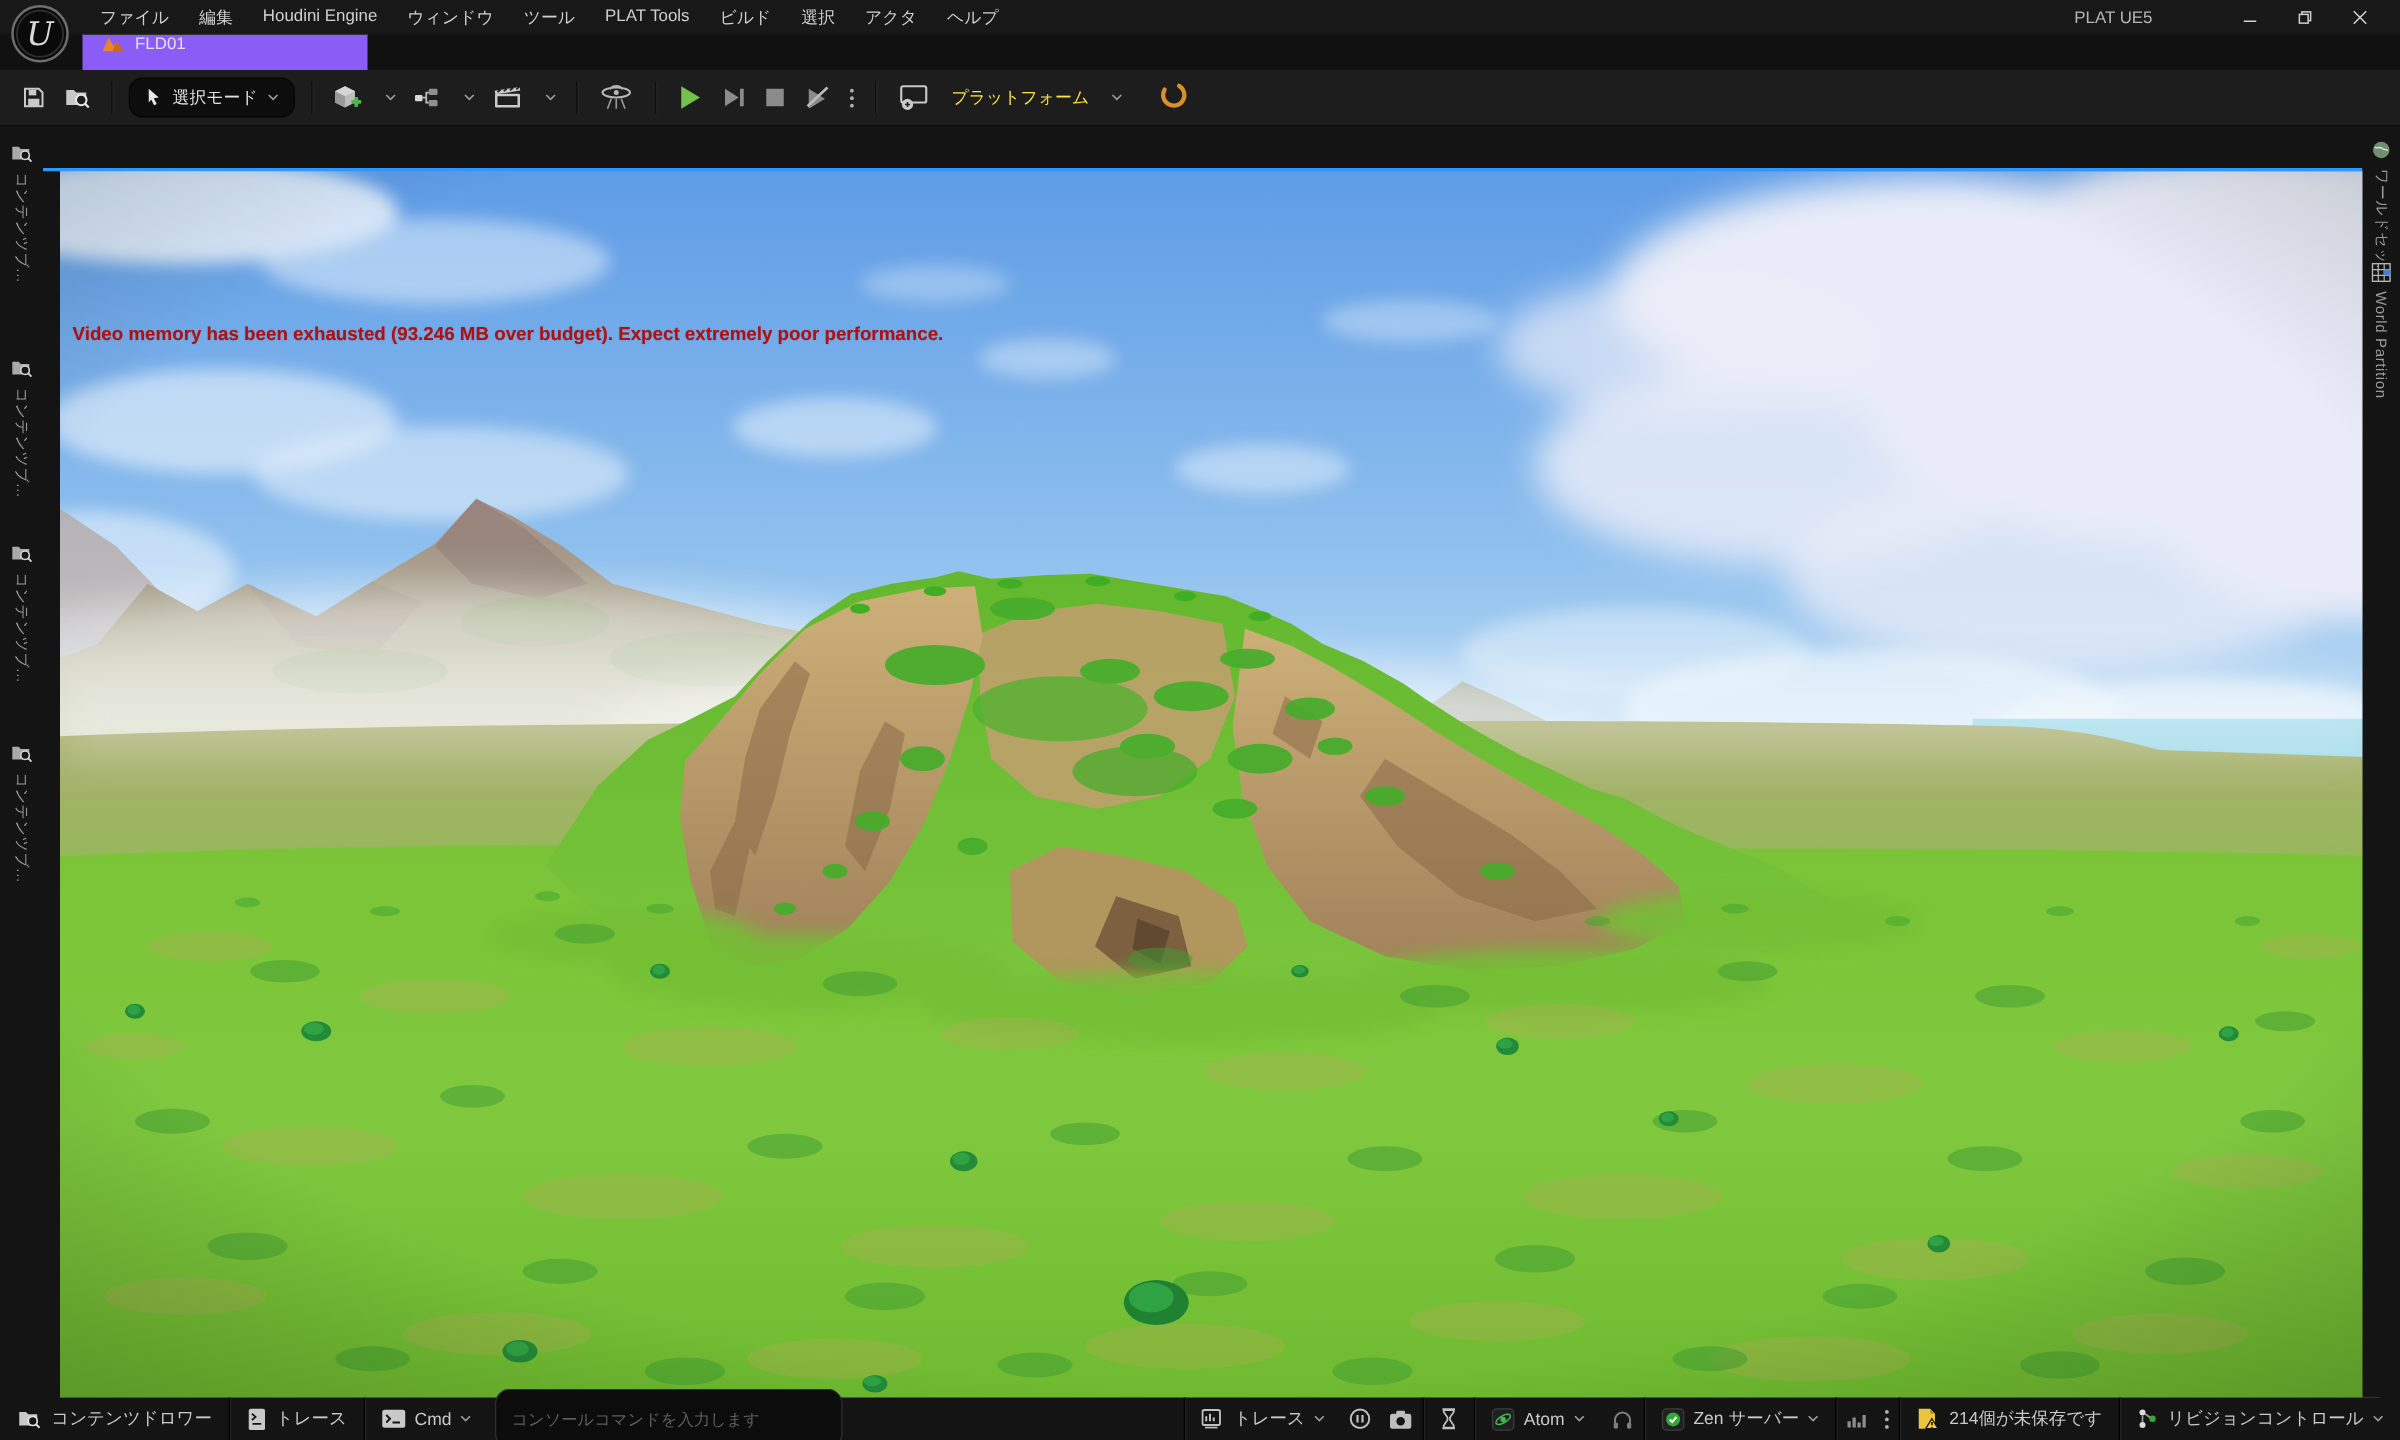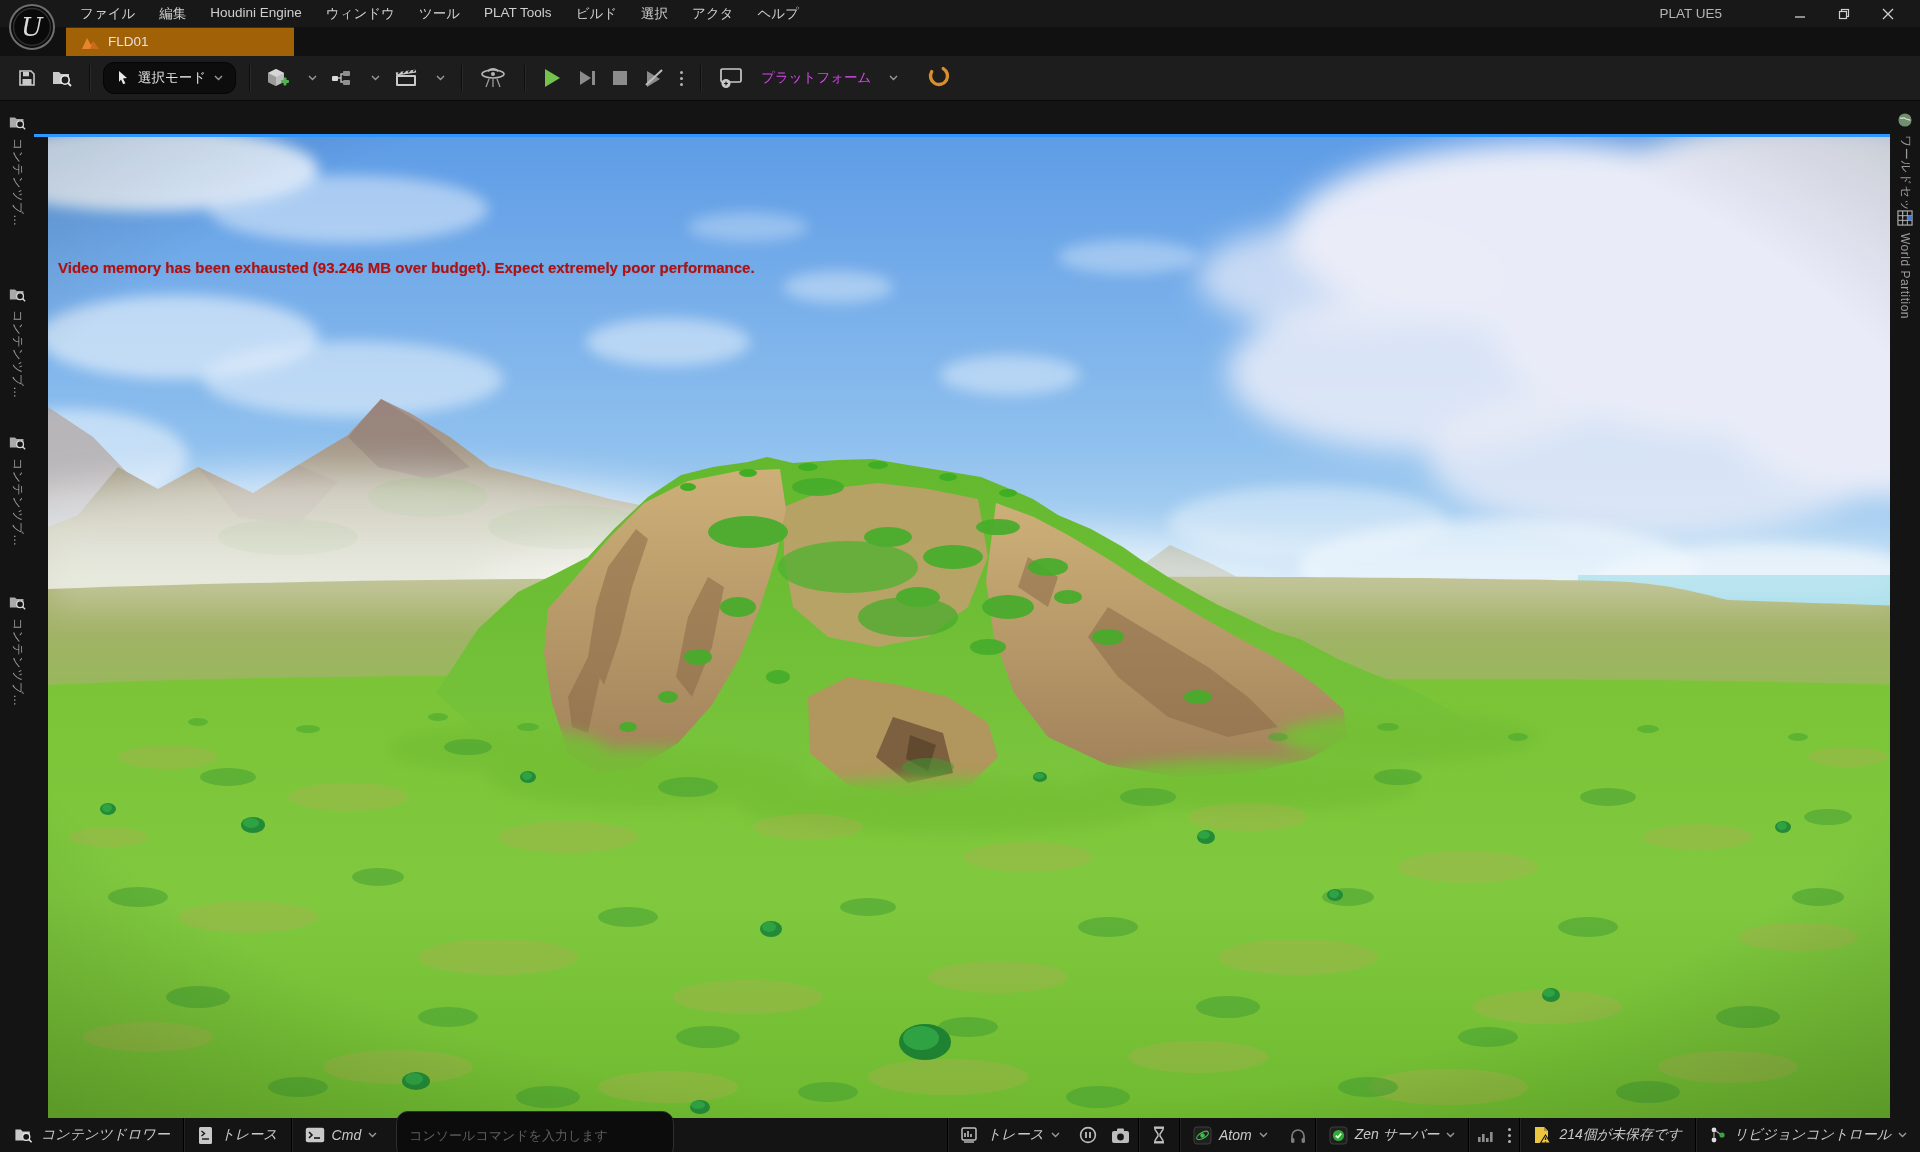--- a/index.html
+++ b/index.html
@@ -15,27 +15,27 @@
   .titlebar{top:0;height:27px;background:#181818;z-index:30;}
   .menu{display:flex;margin-left:68px;}
   .menu-item{padding:5px 12px;font-size:13.5px;color:#cfcfcf;white-space:nowrap;cursor:default;}
   .win-title{position:absolute;right:198px;top:6px;font-size:13.5px;color:#b5b5b5;}
   .win-controls{position:absolute;right:10px;top:0;height:27px;display:flex;align-items:center;gap:0;}
   .win-btn{width:44px;height:27px;display:flex;align-items:center;justify-content:center;color:#cfcfcf;}
   .logo{position:absolute;left:8px;top:3px;width:48px;height:48px;z-index:40;}
 
   
   .tabbar{top:27px;height:29px;background:#111111;z-index:25;}
-  .tab{position:absolute;left:66px;top:0;height:29px;width:212px;background:#a16207;
-       display:flex;align-items:center;gap:9px;padding-left:16px;font-size:13.5px;color:#e2e2e2;
+  .tab{position:absolute;left:66px;top:0;height:29px;width:212px;background:#8b5cf6;
+       display:flex;align-items:flex-start;gap:9px;padding-left:16px;font-size:13.5px;color:#e2e2e2;
        box-shadow:inset 0 1px 0 #303030;}
 
   
   .toolbar{top:56px;height:44px;background:#1d1d1d;border-bottom:1px solid #0a0a0a;z-index:20;padding-left:10px;}
-  .tbtn{display:flex;align-items:center;gap:18px;padding:6px 7px;border-radius:4px;color:#d946ef;}
+  .tbtn{display:flex;align-items:center;gap:18px;padding:6px 7px;border-radius:4px;color:#fde047;}
   .tsep{width:1px;height:26px;background:#0d0d0d;margin:0 9px;box-shadow:1px 0 0 #2a2a2a;}
   .mode-btn{background:#0d0d0d;border:1px solid #050505;border-radius:11px;height:30px;display:flex;align-items:center;gap:8px;padding:0 12px;font-size:13.5px;color:#e0e0e0;margin:0 4px;}
   .lbl{font-size:13.5px;white-space:nowrap;}
   .dots{display:flex;flex-direction:column;gap:3px;padding:4px 8px;}
   .dots i{width:3px;height:3px;border-radius:50%;background:#b3b3b3;}
 
   
   .vp-toolbar{top:106px;left:34px;right:30px;height:28px;background:#161616;display:flex;align-items:center;justify-content:space-between;z-index:15;padding:0 4px;}
   .vgroup{display:flex;align-items:center;height:28px;}
   .vbtn{display:flex;align-items:center;gap:4px;padding:3px 6px;border-radius:4px;color:#c6c6c6;font-size:13px;white-space:nowrap;}
@@ -50,21 +50,21 @@
   .vlabel{writing-mode:vertical-rl;text-orientation:sideways;font-size:12px;color:#9b9b9b;letter-spacing:.5px;white-space:nowrap;}
 
   
   .vp-focusline{position:absolute;left:34px;right:30px;top:134px;height:3px;background:#2e96ff;z-index:14;}
   .viewport{position:absolute;left:48px;top:137px;width:1856px;height:981px;z-index:5;background:#5eead4;}
   .viewport svg{display:block;}
   .vp-warning{position:absolute;left:10px;top:122px;font-size:15px;font-weight:bold;color:#b01010;text-shadow:0 0 1px rgba(120,0,0,.35);}
 
   
   .statusbar{bottom:0;height:34px;background:#141414;z-index:30;font-size:14px;}
-  .sbtn{display:flex;align-items:center;gap:7px;padding:0 13px;height:34px;color:#c9c9c9;white-space:nowrap;font-style:italic;}
+  .sbtn{display:flex;align-items:center;gap:7px;padding:0 13px;height:34px;color:#c9c9c9;white-space:nowrap;}
   .ssep{width:1px;height:34px;background:#000;box-shadow:1px 0 0 #222;}
   .console{height:22px;width:252px;background:#0c0c0c;border:1px solid #2e2e2e;border-radius:12px;
            color:#d0d0d0;font-size:13px;padding:12px 12px;outline:none;font-family:"Liberation Sans",sans-serif;margin-left:6px;}
   .console::placeholder{color:#5f5f5f;}
   .spacer{flex:1;}
   .chev{flex:none;}
 </style>
 </head>
 <body>
 

